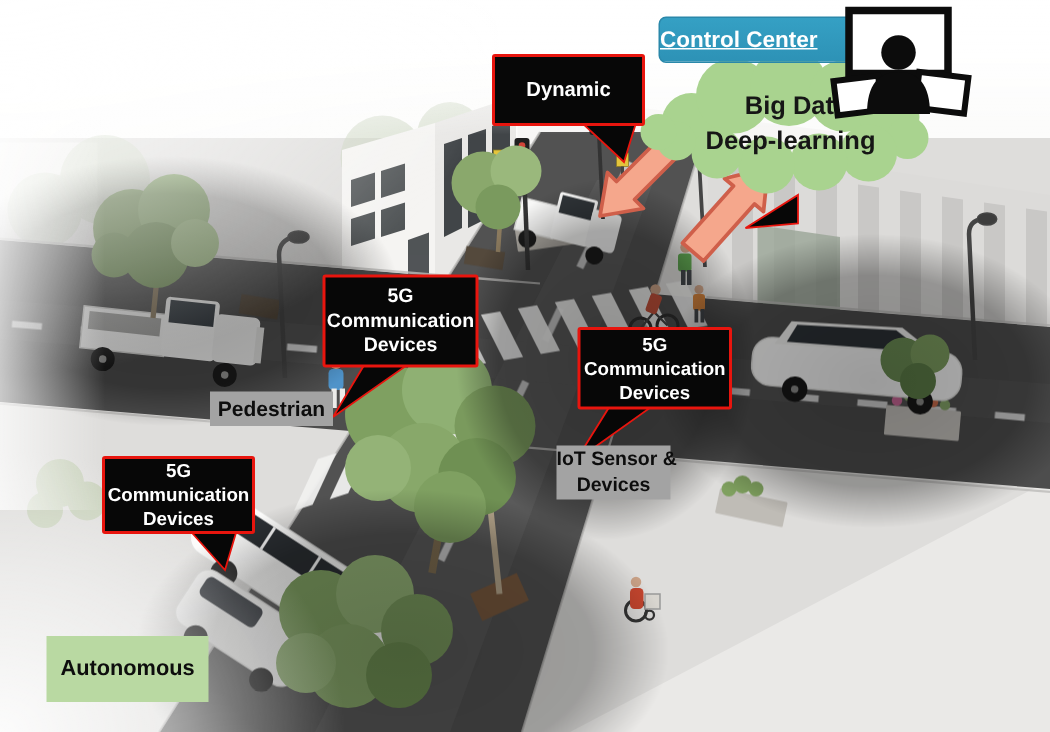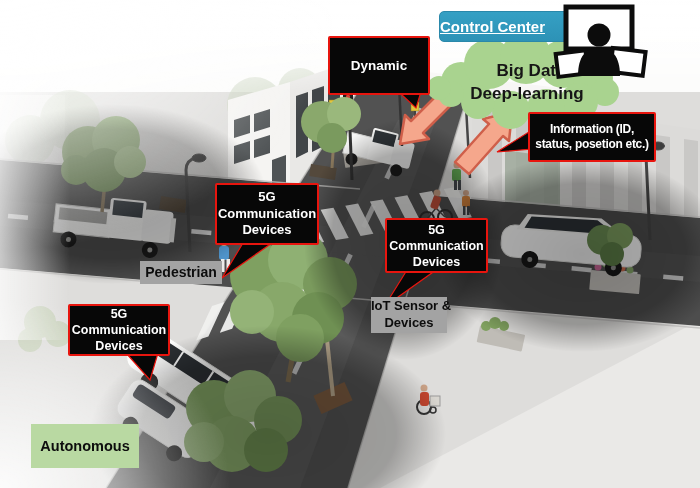--- a/index.html
+++ b/index.html
@@ -8,21 +8,21 @@
   .layer{position:absolute;left:0;top:0;width:700px;height:488px;}
   .scene{z-index:1;}
   .arrows{z-index:3;pointer-events:none;}
   .cloud-wrap{position:absolute;left:421px;top:28px;width:205px;height:104px;z-index:4;}
   .tails{z-index:5;pointer-events:none;}
   .bubble{position:absolute;z-index:6;background:var(--callout-bg,#070707);
           border:2px solid var(--callout-border,#e8150e);border-radius:2px;color:#fff;
           font-weight:bold;text-align:center;display:flex;flex-direction:column;
           justify-content:center;line-height:1.28;box-sizing:border-box;}
   .bubble span{display:block;white-space:nowrap;}
-  #map-bubble{left:328px;top:36px;width:102px;height:59px;font-size:13.5px;}
+  #map-bubble{left:328px;top:36px;width:102px;height:48px;font-size:13.5px;}
   #info-bubble{left:528px;top:112px;width:128px;height:50px;font-size:12px;letter-spacing:-0.3px;}
   #mid5g-bubble{left:215px;top:183px;width:104px;height:62px;font-size:13px;}
   #right5g-bubble{left:385px;top:218px;width:103px;height:55px;font-size:12.5px;}
   #bottom5g-bubble{left:68px;top:304px;width:102px;height:52px;font-size:12.5px;}
   .whitebox{position:absolute;z-index:6;background:#a3a3a3;color:#0d0d0d;font-weight:bold;
             text-align:center;display:flex;flex-direction:column;justify-content:center;
             box-sizing:border-box;line-height:1.3;}
   .whitebox span{display:block;white-space:nowrap;}
   #pedestrian-label{left:140px;top:261px;width:82px;height:23px;font-size:14px;}
   #iot-label{left:371px;top:297px;width:76px;height:36px;font-size:13px;}
@@ -381,24 +381,20 @@
         </g>
       <circle cx="46" cy="31" r="11.5" fill="#0c0c0c"></circle>
       <path d="M25,72 C25,52 33,44 46,44 C59,44 67,52 67,72 Z" fill="#0c0c0c"></path>
     </svg>
   </div>
 
   <div class="bubble" id="map-bubble">
     <span>Dynamic</span>
   </div>
 
-  <div class="bubble" id="info-bubble">
-    <span>Information (ID,</span>
-    <span>status, posetion etc.)</span>
-  </div>
 
   <div class="bubble" id="mid5g-bubble">
     <span>5G</span>
     <span>Communication</span>
     <span>Devices</span>
   </div>
 
   <div class="bubble" id="right5g-bubble">
     <span>5G</span>
     <span>Communication</span>

